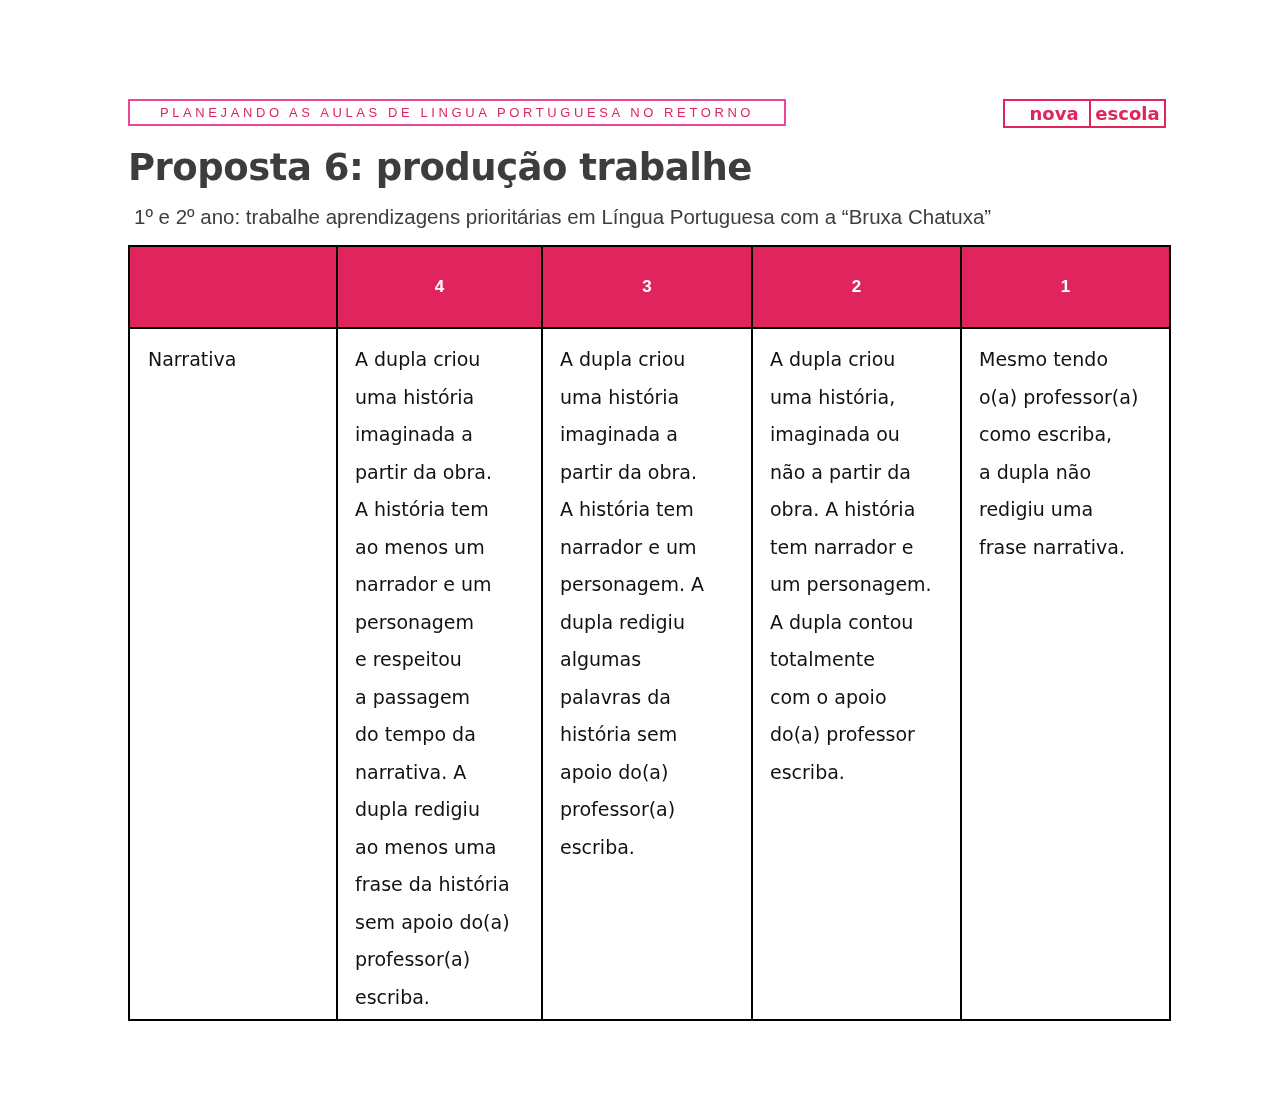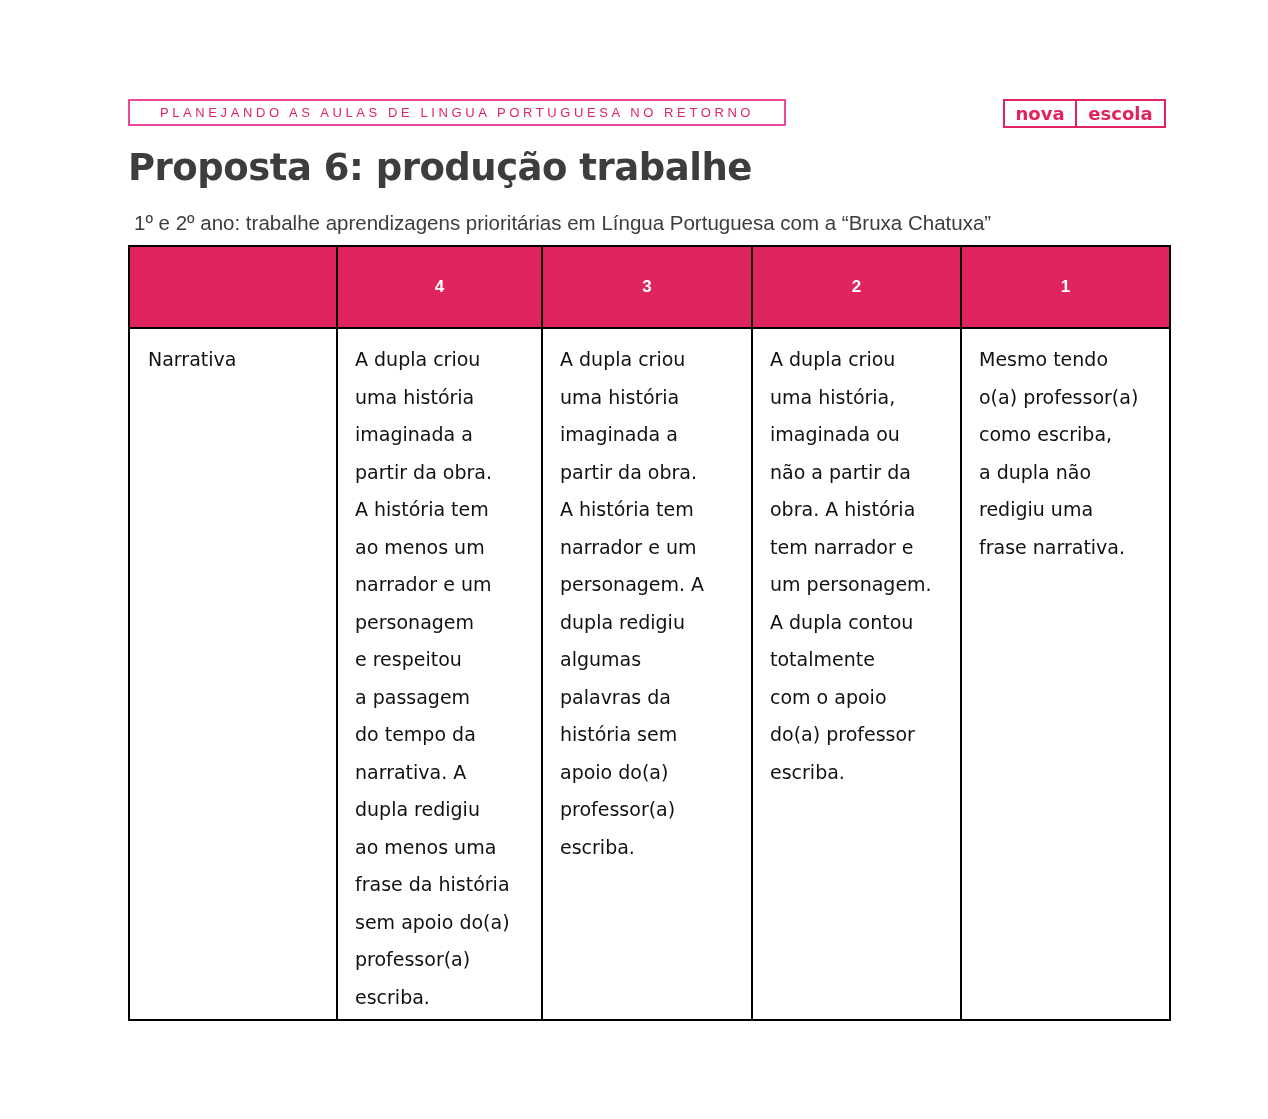--- a/index.html
+++ b/index.html
@@ -10,29 +10,29 @@
     border: 2px solid #ec4899; box-sizing: border-box;
     display: flex; align-items: center; justify-content: center;
     color: #e0245e; font-size: 13px; letter-spacing: 3.6px; font-family: "Liberation Sans", sans-serif;
   }
   .logo {
     position: absolute; left: 1003px; top: 99px; width: 163px; height: 29px;
     border: 2px solid #e0245e; box-sizing: border-box; display: flex; color: #e0245e;
     font-family: "DejaVu Sans", sans-serif; font-size: 18px; font-weight: bold;
   }
   .logo span { display: flex; align-items: center; justify-content: center; }
-  .logo .l1 { width: 70px; border-right: 2px solid #e0245e; }
+  .logo .l1 { width: 70px; border-right: 2px solid #e0245e; margin-left: 14px; }
   .logo .l2 { flex: 1; }
 
   .title {
     position: absolute; left: 128px; top: 146px; margin: 0;
     font-family: "DejaVu Sans", sans-serif; font-weight: bold; font-size: 37px; color: #3d3d3d; letter-spacing: -0.5px;
   }
   .subtitle {
-    position: absolute; left: 134px; top: 211px;
+    position: absolute; left: 134px; top: 205px;
     font-family: "Liberation Sans", sans-serif; font-size: 20.5px; color: #3d3d3d;
   }
 
   table.rubric {
     position: absolute; left: 128px; top: 245px; width: 1041px; height: 776px;
     border-collapse: collapse; table-layout: fixed;
   }
   table.rubric th, table.rubric td { border: 2px solid #000; }
   table.rubric th {
     background: #e0245e; color: #fff; height: 80px; font-size: 17px; font-weight: bold;

